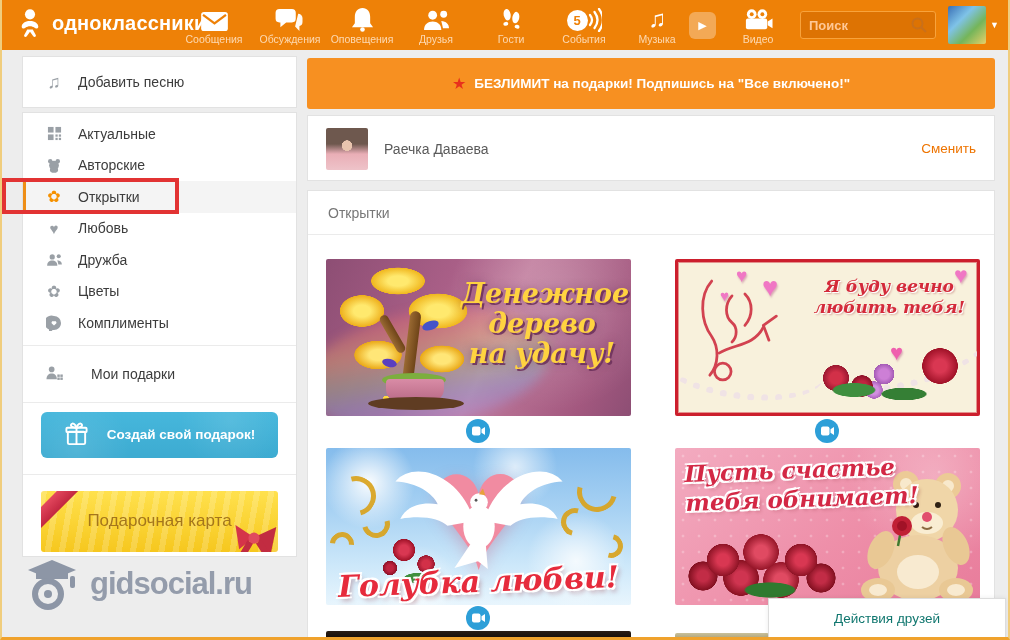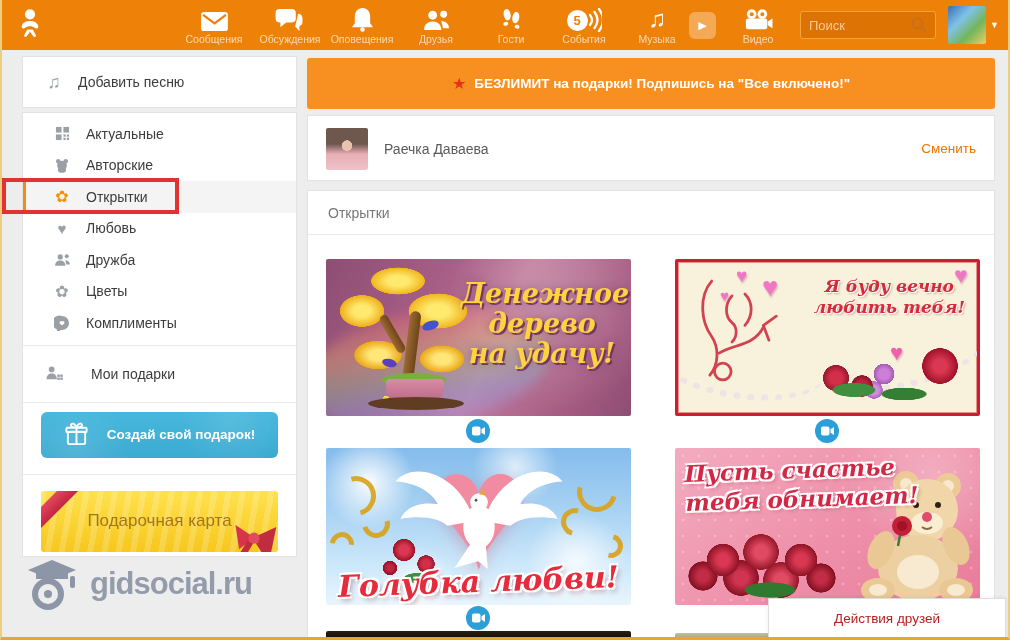--- a/index.html
+++ b/index.html
@@ -13,33 +13,33 @@
   .brand { position:absolute; left:16px; top:8px; display:flex; align-items:center; gap:8px; color:#fff; cursor:pointer; }
   .brand-txt { font-size:20px; font-weight:bold; letter-spacing:.2px; }
   .nav-item { position:absolute; top:0; height:50px; display:flex; flex-direction:column; align-items:center; justify-content:center; color:#fff; cursor:pointer; }
   .nav-item .lbl { font-size:10.5px; color:rgba(255,232,206,.85); margin-top:1px; white-space:nowrap; }
   .nav-ic { height:27px; display:flex; align-items:flex-end; justify-content:center; }
   .glyph-music { font-size:24px; line-height:26px; }
   .ev-wrap { display:flex; align-items:center; }
   .ev-circle { width:21px; height:21px; border-radius:50%; background:#fff; color:#ee8107; font-size:13px; font-weight:bold; display:flex; align-items:center; justify-content:center; }
   .mini-player { position:absolute; left:689px; top:12px; width:27px; height:27px; border-radius:6px; background:rgba(255,255,255,.32); color:#fff; display:flex; align-items:center; justify-content:center; font-size:11px; cursor:pointer; }
   .search { position:absolute; left:800px; top:11px; width:136px; height:28px; background:#dd7303; border:1px solid #f8a33c; border-radius:3px; display:flex; align-items:center; padding:0 8px; }
-  .search input { flex:1; background:transparent; border:none; outline:none; color:#ffe9d2; font-size:13px; font-family:"Liberation Sans",sans-serif; width:100px; }
+  .search input { flex:1; background:transparent; border:none; outline:none; color:#ffe9d2; font-size:13px; font-family:"Liberation Sans",sans-serif; width:100px;font-weight:bold; }
   .search input::placeholder { color:#ffc896; }
   .avatar-top { position:absolute; left:948px; top:6px; width:38px; height:38px; border-radius:2px; cursor:pointer;
     background:linear-gradient(135deg,#3a6fb5,#7fc3e8 35%,#74b55a 65%,#e8d06a); }
   .caret-top { position:absolute; left:990px; top:20px; color:#fff; font-size:9px; cursor:pointer; }
 
   
   .panel { position:absolute; background:#fff; border:1px solid #e2e2e2; }
   .sb-a { left:20px; top:56px; width:275px; height:52px; display:flex; align-items:center; padding-left:22px; gap:15px; cursor:pointer; }
   .sb-a .sb-ic { color:#9aa0a6; font-size:18px; }
   .sb-a .txt { font-size:14px; color:#3c3c3c; }
   .sb-b { left:20px; top:112px; width:275px; height:445px; }
-  .sb-row { position:relative; display:flex; align-items:center; height:31.5px; padding-left:30px; gap:15px; font-size:14px; color:#3c3c3c; cursor:pointer; }
+  .sb-row { position:relative; display:flex; align-items:center; height:31.5px; padding-left:22px; gap:15px; font-size:14px; color:#3c3c3c; cursor:pointer; }
   .sb-list { padding-top:5px; }
   .sb-ic { width:18px; flex:none; display:flex; justify-content:center; align-items:center; color:#9aa0a6; }
   .sb-row.active { background:#f4f4f4; }
   .active-bar { position:absolute; left:0; top:1px; width:3px; height:29px; background:#ee8e17; }
   .ic-flower-orange { color:#f59100; font-size:16px; }
   .ic-flower-gray { color:#9aa0a6; font-size:16px; }
   .ic-heart { color:#9aa0a6; font-size:15px; }
   .sb-div { border-top:1px solid #ebebeb; margin:6px 0; }
   .sb-gifts { display:flex; align-items:center; height:44px; padding-left:22px; gap:28px; font-size:14px; color:#3c3c3c; cursor:pointer; }
   .btn-create { margin:9px 18px 0 18px; height:46px; border-radius:6px; background:#41b2d8; position:relative; overflow:hidden;
@@ -158,36 +158,37 @@
   .c4 svg.bear { position:absolute; right:2px; top:18px; }
 
   .c5 { left:18px; top:440px; height:8px; background:linear-gradient(180deg,#2a1d15,#140d08); border-radius:2px 2px 0 0; }
   .c6 { left:367px; top:442px; width:94px; height:6px; background:linear-gradient(180deg,#c9c09a,#a9a078); border-radius:2px 2px 0 0; }
 
   .vid { position:absolute; width:24px; height:24px; border-radius:50%; background:#2d9fd8; display:flex; align-items:center; justify-content:center; cursor:pointer; }
   .vid1 { left:158px; top:228px; } .vid2 { left:507px; top:228px; } .vid3 { left:158px; top:415px; }
 
   .popup { position:absolute; left:766px; top:598px; width:238px; height:40px; background:#fff; border:1px solid #ddd;
     box-shadow:0 0 5px rgba(0,0,0,.08); display:flex; align-items:center; justify-content:center; z-index:60;
-    font-size:13.5px; color:#b91c1c; cursor:pointer; }
+    font-size:13.5px; color:#0f766e; cursor:pointer; }
 
   .annotation { position:absolute; left:0; top:178px; width:177px; height:36px; border:4px solid #e23333; z-index:70; pointer-events:none; }
 </style>
 </head>
 <body>
 
 <div id="page">
 
   <div class="hdr">
     <div class="brand">
       <svg width="28" height="30" viewBox="0 0 24 26" fill="#fff">
         <circle cx="12" cy="5.5" r="4.4"></circle>
         <path d="M12 11.2c-4.6 0-7.2 2.4-7.2 5 0 .9.7 1.6 1.6 1.6.7 0 1.2-.3 1.9-.8 1-.7 2.1-1.2 3.7-1.2s2.7.5 3.7 1.2c.7.5 1.2.8 1.9.8.9 0 1.6-.7 1.6-1.6 0-2.6-2.6-5-7.2-5z"></path>
         <path d="M9.6 18.6 7 23.4c-.4.8.1 1.7 1 1.7.5 0 .9-.2 1.2-.7L12 20.6l2.8 3.8c.3.5.7.7 1.2.7.9 0 1.4-.9 1-1.7l-2.6-4.8z"></path>
       </svg>
+      <span class="brand-txt">одноклассники</span>
     </div>
 
     <div class="nav-item" style="left:178px;width:72px;">
       <span class="nav-ic">
         <svg width="29" height="21" viewBox="0 0 30 22">
             <rect x="1" y="1" width="28" height="20" rx="3" fill="#fff"></rect>
             <path d="M3 4 L15 13 L27 4" stroke="#ee8107" stroke-width="2.4" fill="none"></path>
           </svg>
       </span>
       <span class="lbl">Сообщения</span>

